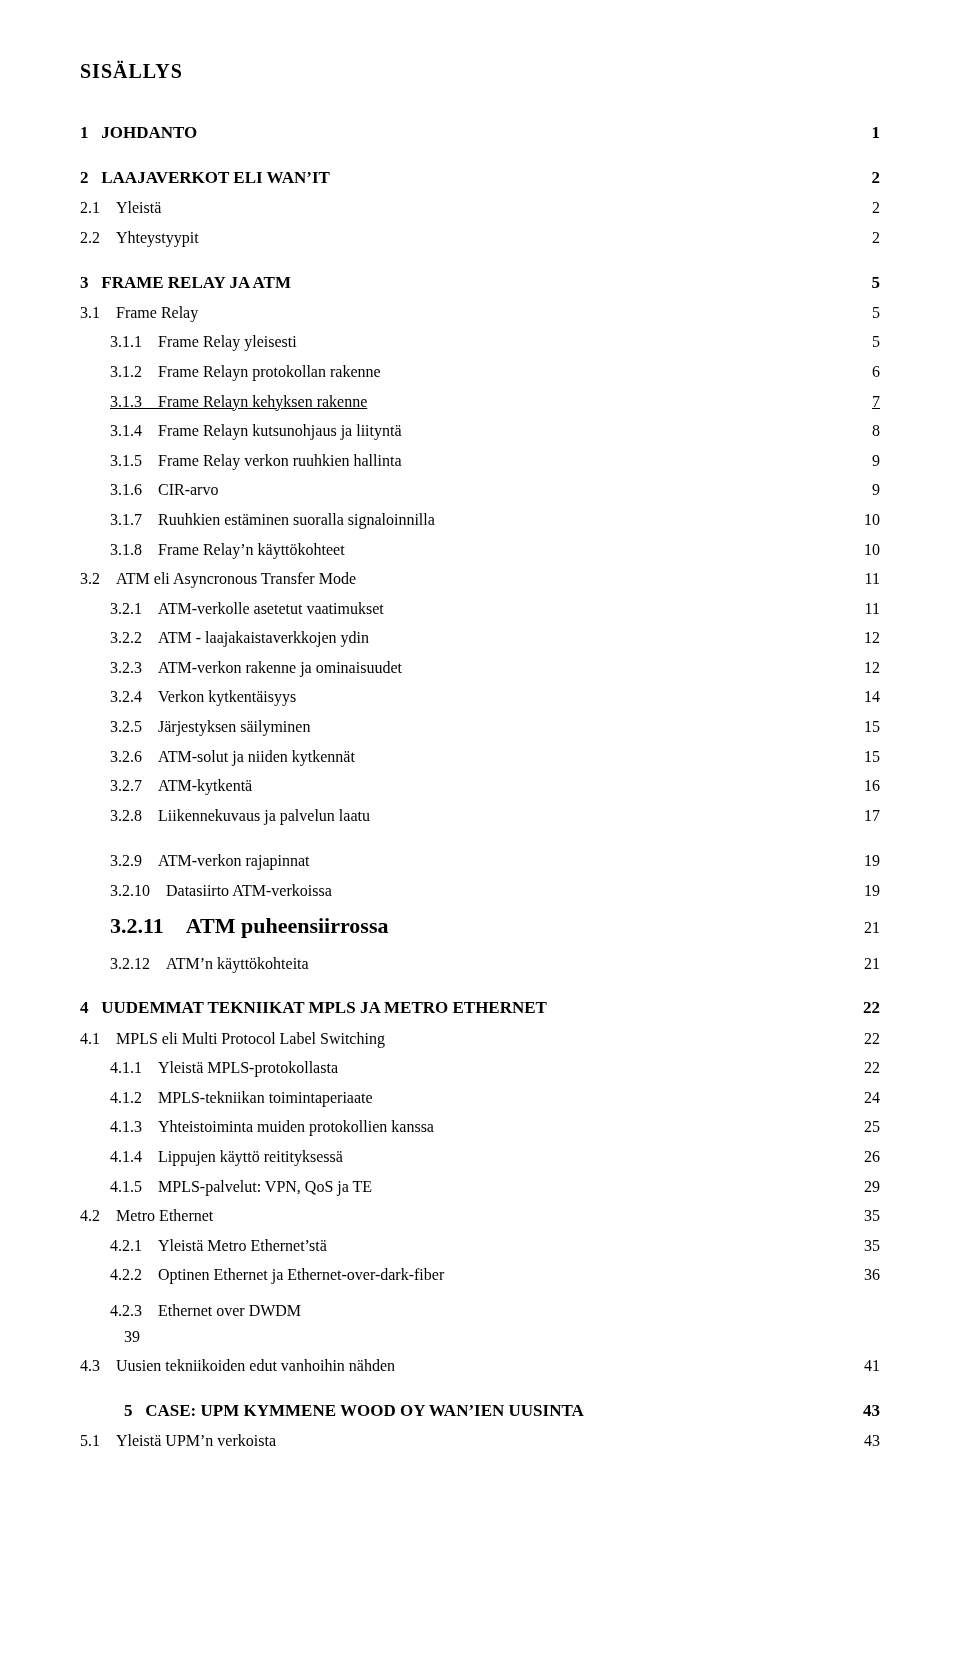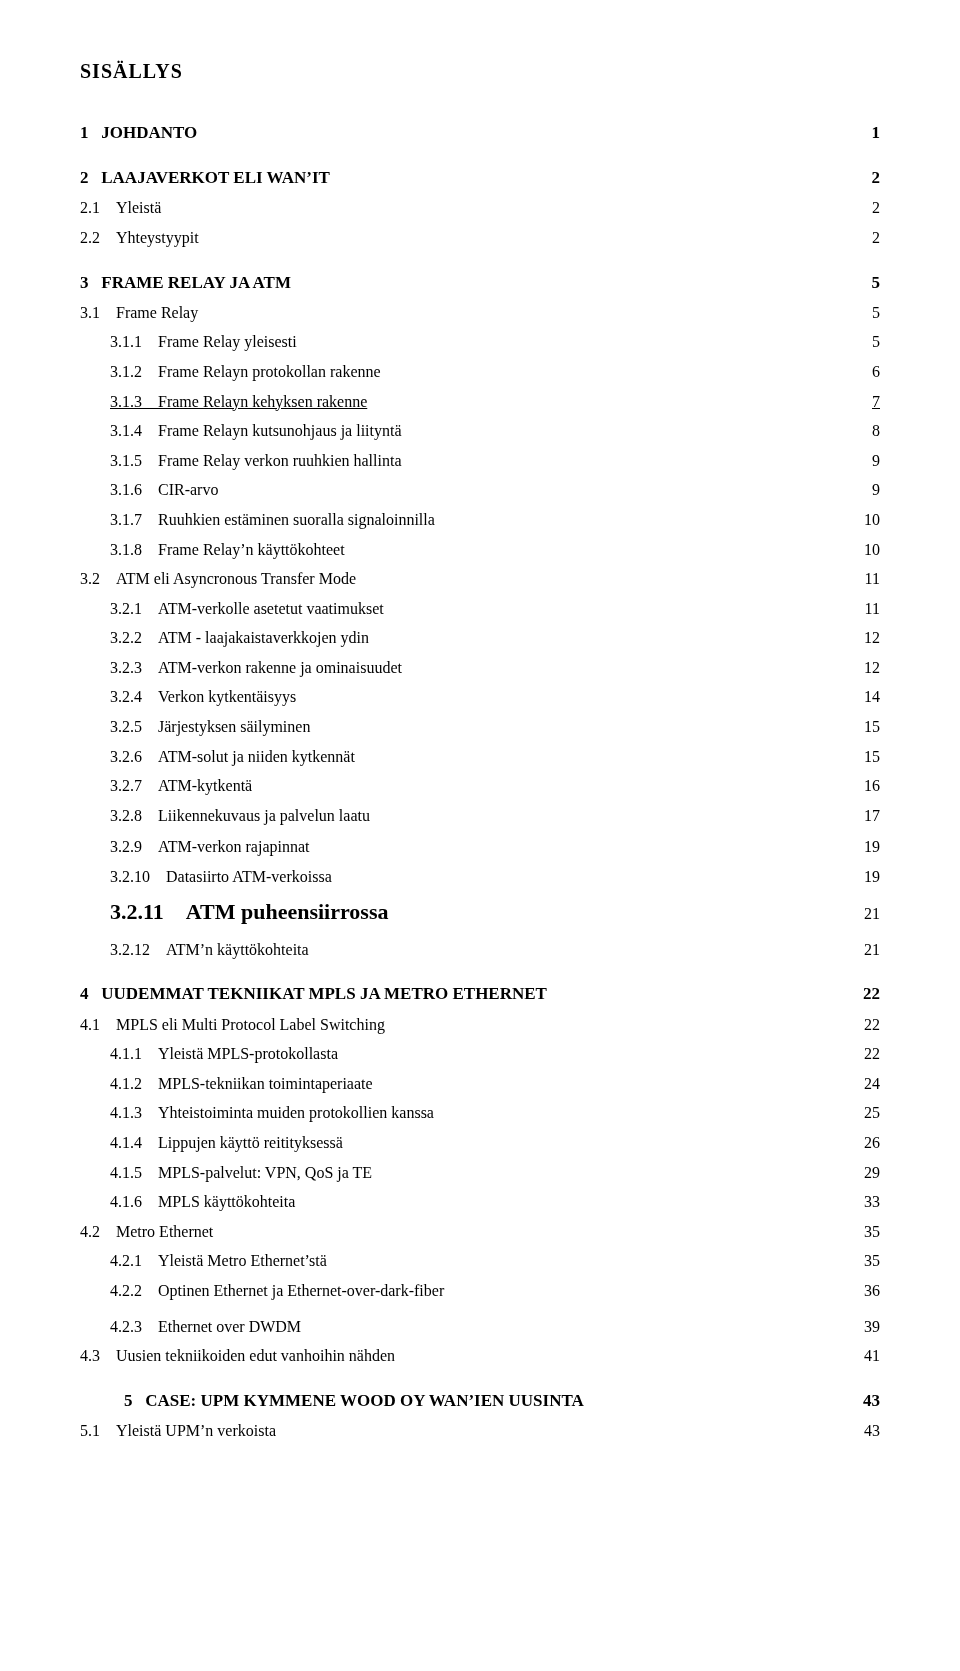--- a/index.html
+++ b/index.html
@@ -129,21 +129,21 @@
       <span class="entry-page" style="font-weight: normal; font-size: 16px;">15</span>
     </div>
     <div class="toc-entry" style="padding-left: 30px; margin-top: 2px;">
       <span class="entry-text" style="font-weight: normal; font-size: 16px;">3.2.7&nbsp;&nbsp;&nbsp;&nbsp;ATM-kytkentä</span>
       <span class="entry-page" style="font-weight: normal; font-size: 16px;">16</span>
     </div>
     <div class="toc-entry" style="padding-left: 30px; margin-top: 2px;">
       <span class="entry-text" style="font-weight: normal; font-size: 16px;">3.2.8&nbsp;&nbsp;&nbsp;&nbsp;Liikennekuvaus ja palvelun laatu</span>
       <span class="entry-page" style="font-weight: normal; font-size: 16px;">17</span>
     </div>
-    <div class="toc-entry" style="padding-left: 30px; margin-top: 6px;">
+    <div class="toc-entry" style="padding-left: 30px; margin-top: 20px;">
       <span class="entry-text" style="font-weight: normal; font-size: 16px;">3.2.9&nbsp;&nbsp;&nbsp;&nbsp;ATM-verkon rajapinnat</span>
       <span class="entry-page" style="font-weight: normal; font-size: 16px;">19</span>
     </div>
     <div class="toc-entry" style="padding-left: 30px; margin-top: 2px;">
       <span class="entry-text" style="font-weight: normal; font-size: 16px;">3.2.10&nbsp;&nbsp;&nbsp;&nbsp;Datasiirto ATM-verkoissa</span>
       <span class="entry-page" style="font-weight: normal; font-size: 16px;">19</span>
     </div>
     <div class="toc-entry" style="padding-left: 30px; margin-top: 2px;">
       <span class="entry-text" style="font-weight: bold; font-size: 22px;">3.2.11&nbsp;&nbsp;&nbsp;&nbsp;ATM puheensiirrossa</span>
       <span class="entry-page" style="font-weight: normal; font-size: 16px;">21</span>
@@ -173,37 +173,33 @@
       <span class="entry-page" style="font-weight: normal; font-size: 16px;">25</span>
     </div>
     <div class="toc-entry" style="padding-left: 30px; margin-top: 2px;">
       <span class="entry-text" style="font-weight: normal; font-size: 16px;">4.1.4&nbsp;&nbsp;&nbsp;&nbsp;Lippujen käyttö reitityksessä</span>
       <span class="entry-page" style="font-weight: normal; font-size: 16px;">26</span>
     </div>
     <div class="toc-entry" style="padding-left: 30px; margin-top: 2px;">
       <span class="entry-text" style="font-weight: normal; font-size: 16px;">4.1.5&nbsp;&nbsp;&nbsp;&nbsp;MPLS-palvelut: VPN, QoS ja TE</span>
       <span class="entry-page" style="font-weight: normal; font-size: 16px;">29</span>
     </div>
-    <div class="toc-entry" style="padding-left: 30px; margin-top: 2px;">
-      <span class="entry-text" style="font-weight: normal; font-size: 16px;">4.1.6&nbsp;&nbsp;&nbsp;&nbsp;MPLS käyttökohteita</span>
-      <span class="entry-page" style="font-weight: normal; font-size: 16px;">33</span>
-    </div>
     <div class="toc-entry" style="padding-left: 0px; margin-top: 2px;">
       <span class="entry-text" style="font-weight: normal; font-size: 16px;">4.2&nbsp;&nbsp;&nbsp;&nbsp;Metro Ethernet</span>
       <span class="entry-page" style="font-weight: normal; font-size: 16px;">35</span>
     </div>
     <div class="toc-entry" style="padding-left: 30px; margin-top: 2px;">
       <span class="entry-text" style="font-weight: normal; font-size: 16px;">4.2.1&nbsp;&nbsp;&nbsp;&nbsp;Yleistä Metro Ethernet’stä</span>
       <span class="entry-page" style="font-weight: normal; font-size: 16px;">35</span>
     </div>
     <div class="toc-entry" style="padding-left: 30px; margin-top: 2px;">
       <span class="entry-text" style="font-weight: normal; font-size: 16px;">4.2.2&nbsp;&nbsp;&nbsp;&nbsp;Optinen Ethernet  ja Ethernet-over-dark-fiber</span>
       <span class="entry-page" style="font-weight: normal; font-size: 16px;">36</span>
     </div>
-    <div class="toc-entry" style="padding-left: 30px; margin-top: 10px;">
+    <div class="toc-entry" style="padding-left: 30px; margin-top: 10px; flex-direction: column;">
       <span class="entry-text" style="font-weight: normal; font-size: 16px;">4.2.3&nbsp;&nbsp;&nbsp;&nbsp;Ethernet over DWDM</span>
       <span class="entry-page" style="font-weight: normal; font-size: 16px;">39</span>
     </div>
     <div class="toc-entry" style="padding-left: 0px; margin-top: 2px;">
       <span class="entry-text" style="font-weight: normal; font-size: 16px;">4.3&nbsp;&nbsp;&nbsp;&nbsp;Uusien tekniikoiden edut vanhoihin nähden</span>
       <span class="entry-page" style="font-weight: normal; font-size: 16px;">41</span>
     </div>
     <div class="toc-entry" style="padding-left: 0px; margin-top: 18px;">
       <span class="entry-text" style="font-weight: bold; font-size: 17px; margin-left: 44px;">5&nbsp;&nbsp;&nbsp;CASE: UPM KYMMENE WOOD OY WAN’IEN UUSINTA</span>
       <span class="entry-page" style="font-weight: bold; font-size: 17px;">43</span>

